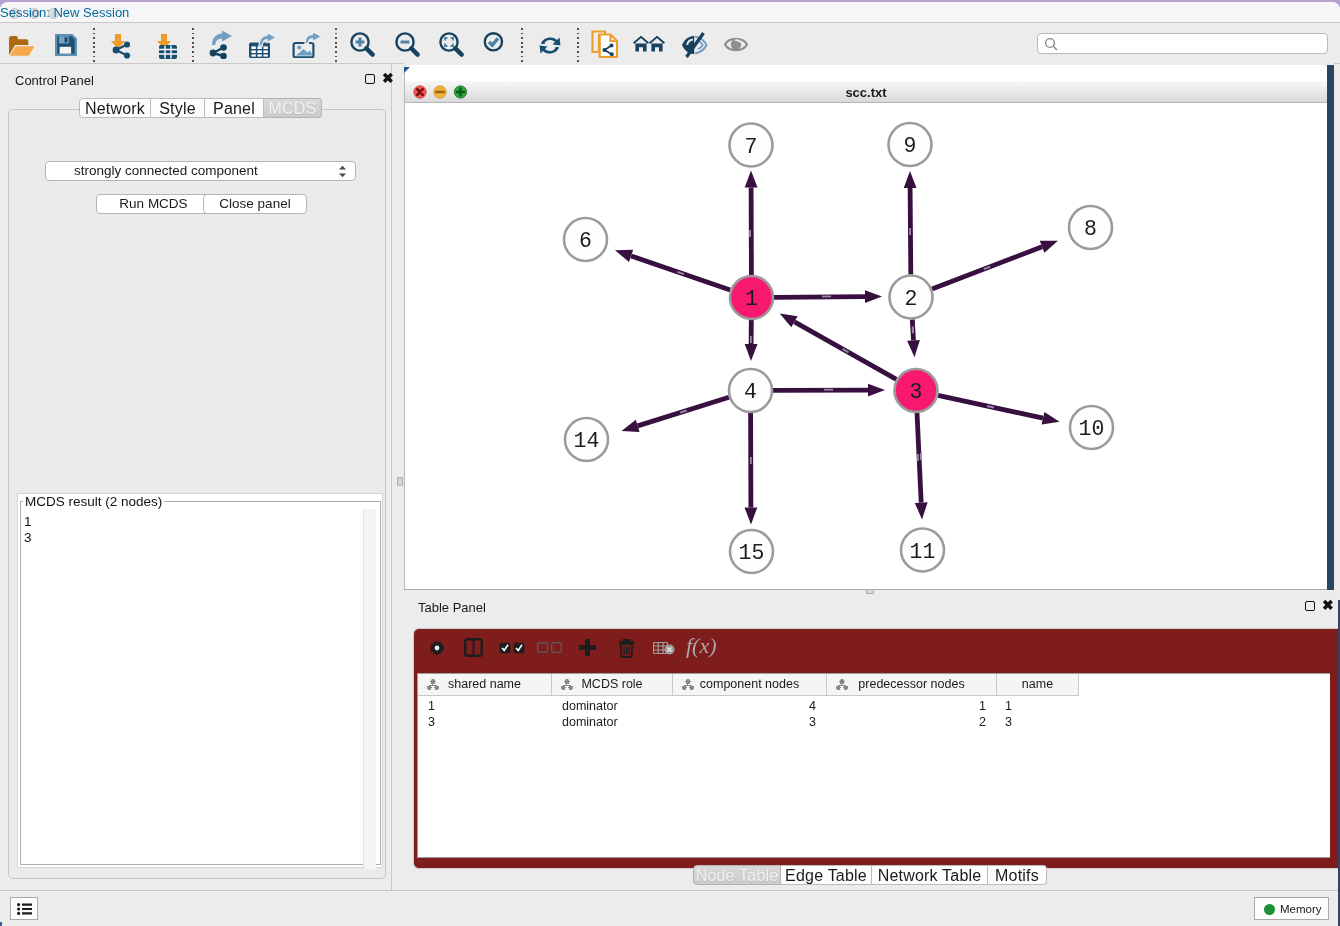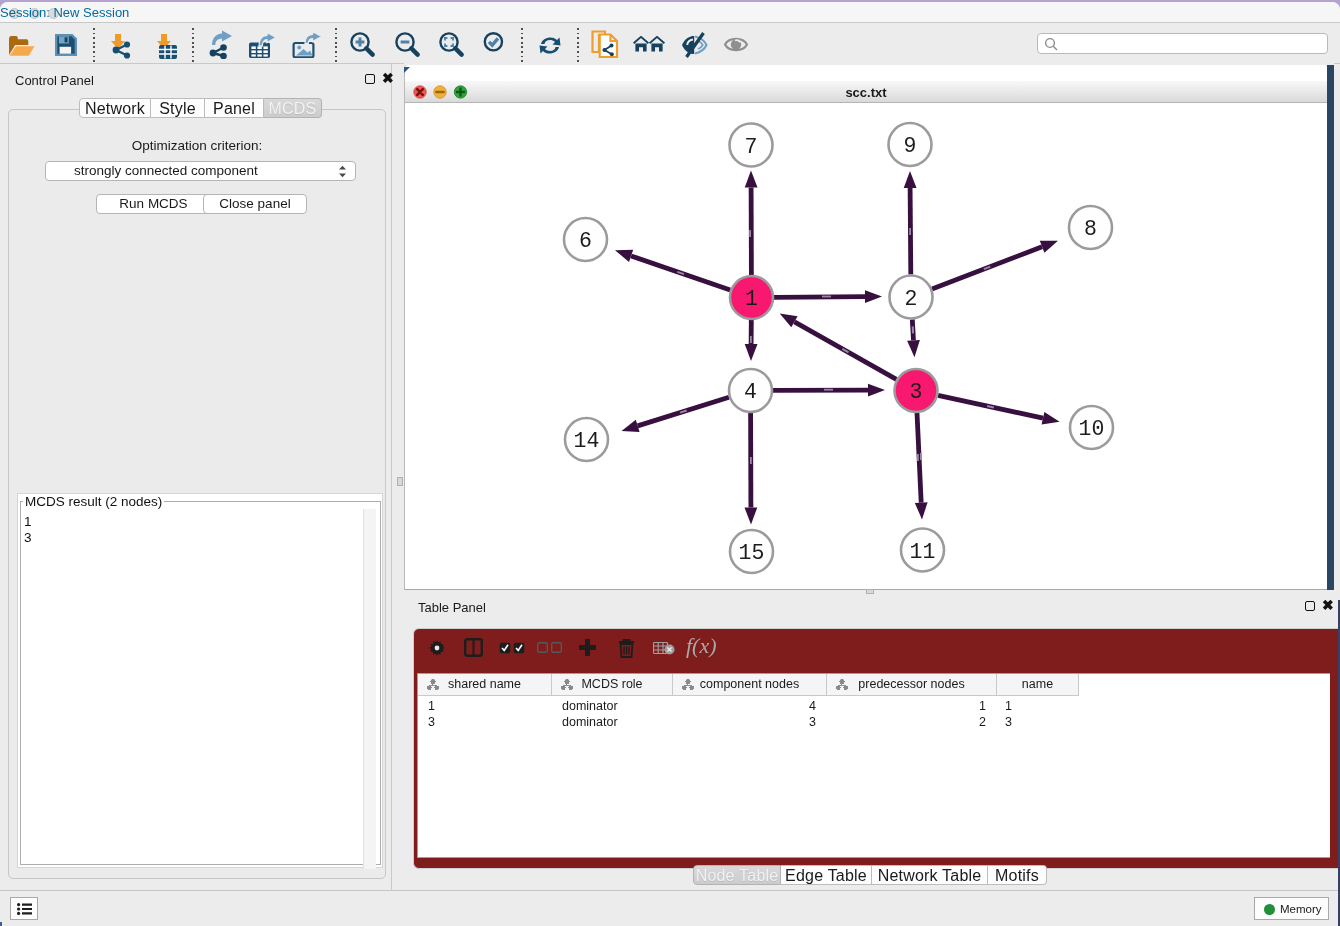--- a/index.html
+++ b/index.html
@@ -233,21 +233,20 @@
         <circle cx="6" cy="6" r="4.4" fill="none" stroke="#8a8a8a" stroke-width="1.4"></circle>
         <path d="M9.3 9.3 L13 13" stroke="#8a8a8a" stroke-width="1.4"></path>
       </svg>
     </div>
   </div>
   <div id="cpanel">
     <div id="cp-title">Control Panel</div>
     <div class="pan-float" style="left:365px; top:10px;"></div>
     <div class="pan-close" style="left:382px; top:6px;">✖</div>
     <div id="cp-inner">
-      <div style="position:absolute; left:0; top:28px; width:100%; text-align:center; font-size:13.5px; color:#1a1a1a;">Optimization criterion:</div>
       <div id="cp-select">strongly connected component
         <svg width="9" height="13" viewBox="0 0 9 13" style="position:absolute; right:8px; top:3px;">
           <path d="M1 4.6 L4.5 0.8 L8 4.6 Z M1 8.4 L4.5 12.2 L8 8.4 Z" fill="#4a4a4a"></path>
         </svg>
       </div>
       <div class="cp-btn" style="left:87px; top:84px; width:115px;">Run MCDS</div>
       <div class="cp-btn" style="left:194px; top:84px; width:104px;">Close panel</div>
       <div id="cp-resultbox">
         <fieldset id="cp-field">
           <legend>MCDS result (2 nodes)</legend>

